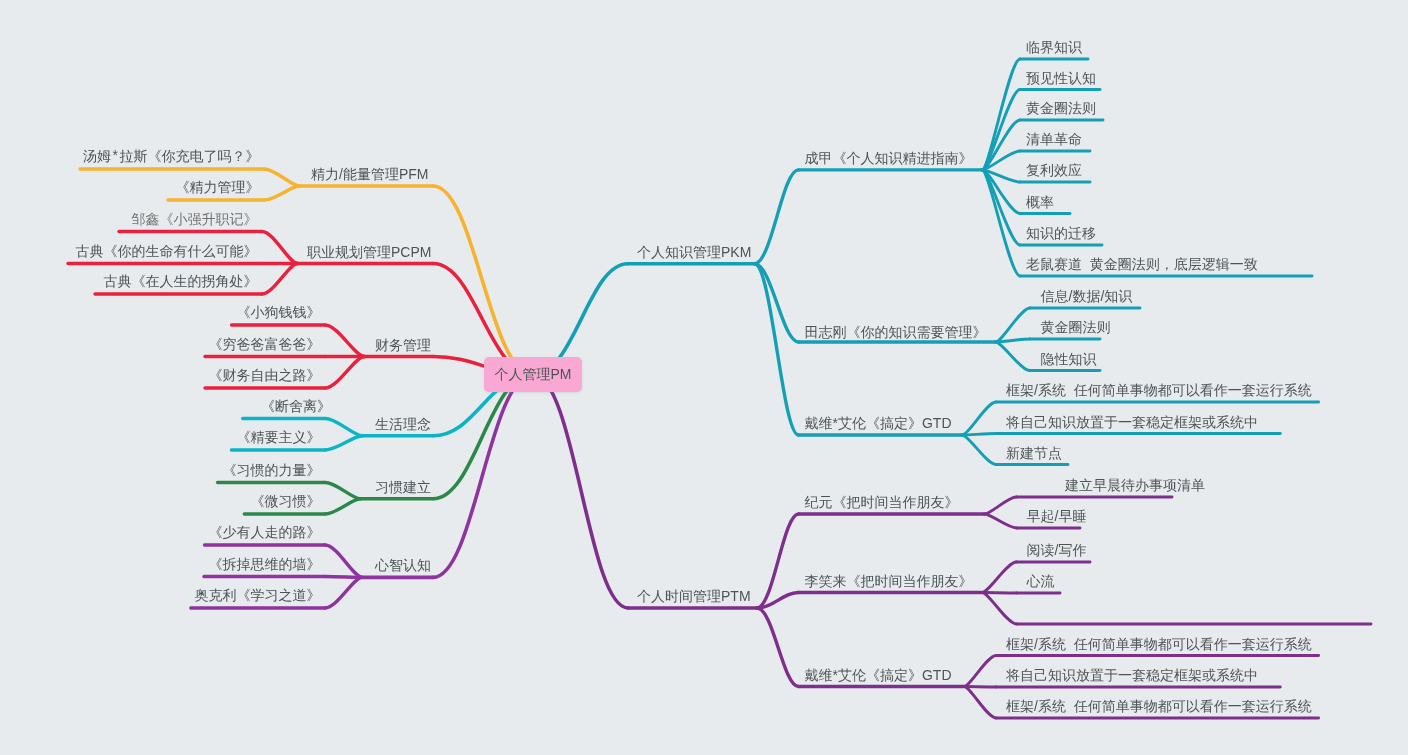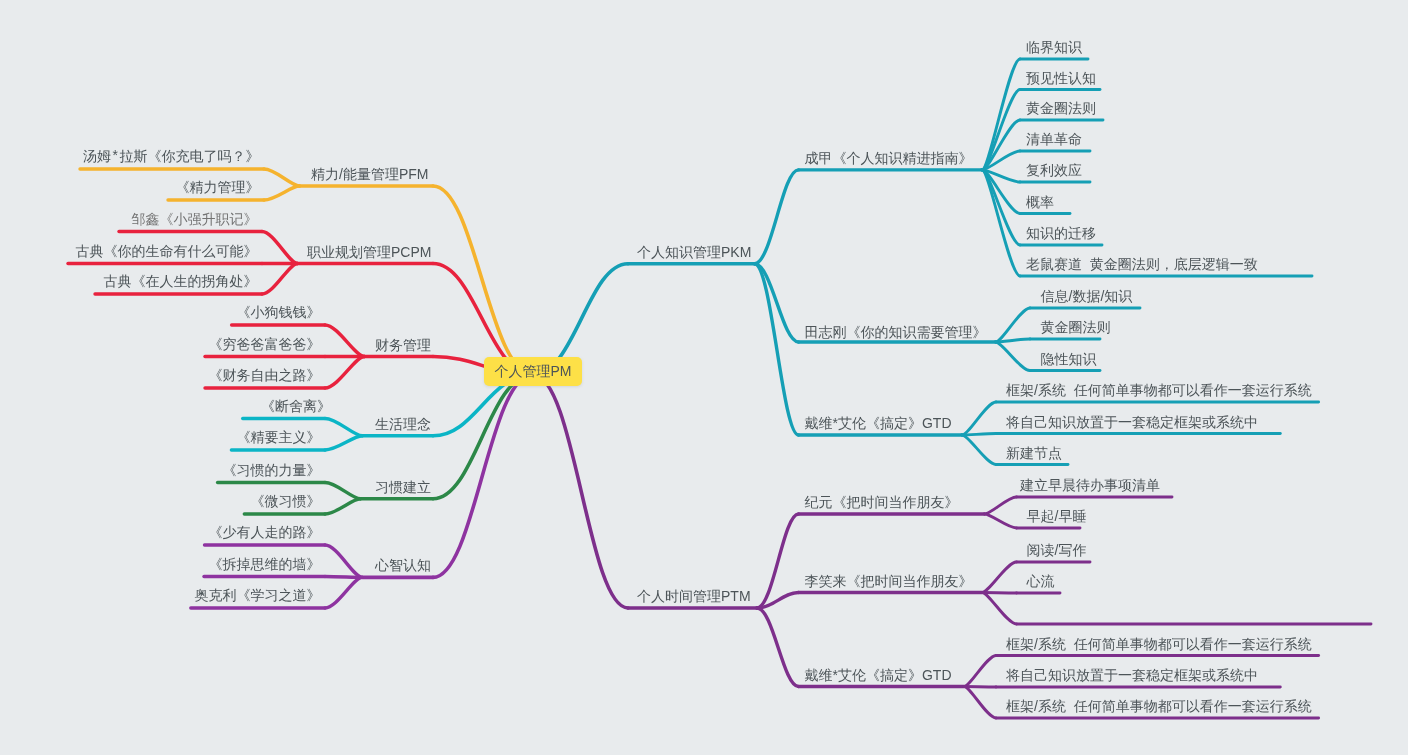--- a/index.html
+++ b/index.html
@@ -139,21 +139,21 @@
 <path class="twig" d="M798.5,686.5 C783.1,686.5 773.2,608.0 757.0,608.0" stroke="#7d2f8b"></path>
 <path class="leaf" d="M996.0,655.5 L1318.6,655.5" stroke="#7d2f8b"></path>
 <path class="leaf" d="M996.0,655.5 C987.0,655.5 970.4,686.5 964.0,686.5" stroke="#7d2f8b"></path>
 <path class="leaf" d="M996.0,687.0 L1280.3,687.0" stroke="#7d2f8b"></path>
 <path class="leaf" d="M996.0,687.0 C987.0,687.0 970.4,686.5 964.0,686.5" stroke="#7d2f8b"></path>
 <path class="leaf" d="M996.0,718.0 L1318.6,718.0" stroke="#7d2f8b"></path>
 <path class="leaf" d="M996.0,718.0 C987.0,718.0 970.4,686.5 964.0,686.5" stroke="#7d2f8b"></path>
 </g>
   </svg>
 
-  <div id="root-node" style="left: 484px; top: 357px; width: 98px; height: 29px; background: #fde047; text-align: center;">
+  <div id="root-node" style="left: 484px; top: 357px; width: 98px; height: 35px; background: #f9a8d4; text-align: center;">
     <span id="root-label">个人管理PM</span>
   </div>
 
   <div class="lbl" style="left:311.0px;top:167.0px">精力/能量管理PFM</div>
   <div class="lbl ra" style="left:259.5px;top:150.0px">汤姆*拉斯《你充电了吗？》</div>
   <div class="lbl ra" style="left:259.5px;top:181.0px">《精力管理》</div>
   <div class="lbl" style="left:307.0px;top:244.5px">职业规划管理PCPM</div>
   <div class="lbl em ra" style="left:257.5px;top:212.5px">邹鑫《小强升职记》</div>
   <div class="lbl ra" style="left:257.5px;top:244.5px">古典《你的生命有什么可能》</div>
   <div class="lbl ra" style="left:257.5px;top:275.0px">古典《在人生的拐角处》</div>
@@ -184,21 +184,21 @@
   <div class="lbl" style="left:804.5px;top:325px">田志刚《你的知识需要管理》</div>
   <div class="lbl" style="left:1040.5px;top:289.0px">信息/数据/知识</div>
   <div class="lbl" style="left:1040.5px;top:320.0px">黄金圈法则</div>
   <div class="lbl" style="left:1040.5px;top:351.5px">隐性知识</div>
   <div class="lbl" style="left:804.5px;top:416.0px">戴维*艾伦《搞定》GTD</div>
   <div class="lbl" style="left:1006.0px;top:383.0px">框架/系统  任何简单事物都可以看作一套运行系统</div>
   <div class="lbl" style="left:1006.0px;top:414.5px">将自己知识放置于一套稳定框架或系统中</div>
   <div class="lbl" style="left:1006.0px;top:445.5px">新建节点</div>
   <div class="lbl" style="left:637.0px;top:589.0px">个人时间管理PTM</div>
   <div class="lbl" style="left:804.5px;top:495.0px">纪元《把时间当作朋友》</div>
-  <div class="lbl" style="left:1020px;top:478.0px">建立早晨待办事项清单</div>
+  <div class="lbl" style="left:1065px;top:478.0px">建立早晨待办事项清单</div>
   <div class="lbl" style="left:1026.5px;top:509.0px">早起/早睡</div>
   <div class="lbl" style="left:804.5px;top:573.5px">李笑来《把时间当作朋友》</div>
   <div class="lbl" style="left:1026.5px;top:543.0px">阅读/写作</div>
   <div class="lbl" style="left:1026.5px;top:574.0px">心流</div>
   <div class="lbl" style="left:804.5px;top:667.5px">戴维*艾伦《搞定》GTD</div>
   <div class="lbl" style="left:1006.0px;top:636.5px">框架/系统  任何简单事物都可以看作一套运行系统</div>
   <div class="lbl" style="left:1006.0px;top:668.0px">将自己知识放置于一套稳定框架或系统中</div>
   <div class="lbl" style="left:1006.0px;top:699.0px">框架/系统  任何简单事物都可以看作一套运行系统</div>
 </div>
 

